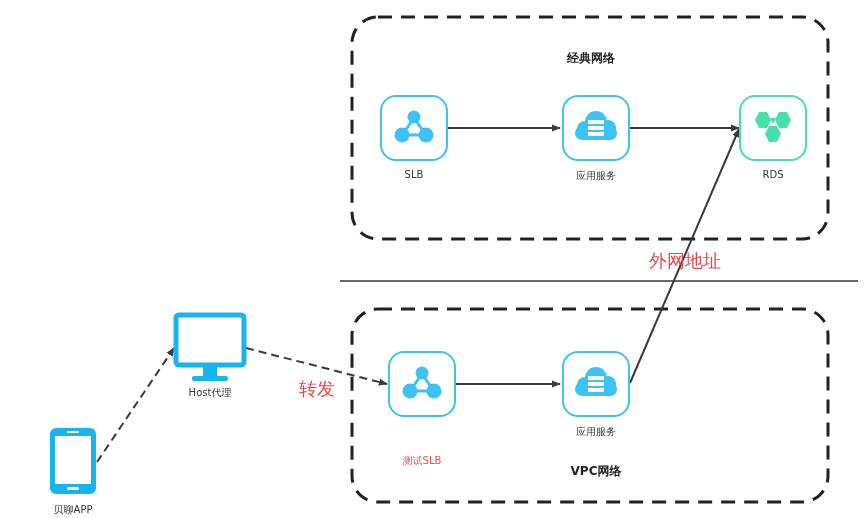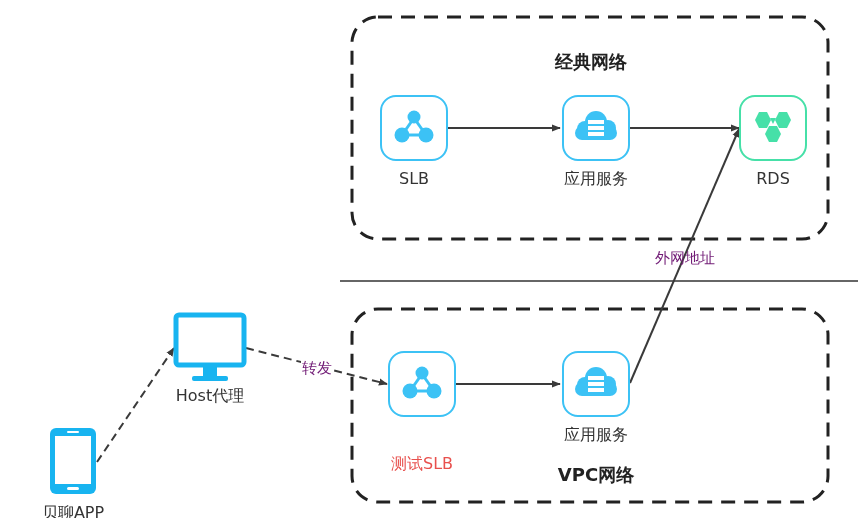--- a/index.html
+++ b/index.html
@@ -1,24 +1,24 @@
 <!DOCTYPE html>
 <html><head>
   <meta charset="utf-8">
   <style>
     html, body { margin: 0; padding: 0; background: #ffffff; }
     body { width: 865px; height: 518px; position: relative; overflow: hidden;
            font-family: "DejaVu Sans", "Liberation Sans", sans-serif; }
     #canvas { position: absolute; left: 0; top: 0; width: 865px; height: 518px; }
-    .lbl { position: absolute; font-size: 16px; color: #333333; white-space: nowrap;
+    .lbl { position: absolute; font-size: 10px; color: #333333; white-space: nowrap;
            transform: translateX(-50%); }
     .lbl.red { color: #e8504d; }
-    .title { position: absolute; font-size: 18px; font-weight: bold; color: #222222;
+    .title { position: absolute; font-size: 12px; font-weight: bold; color: #222222;
              white-space: nowrap; transform: translateX(-50%); }
-    .edge-lbl { position: absolute; font-size: 15px; color: #701a75; white-space: nowrap;
+    .edge-lbl { position: absolute; font-size: 18px; color: #ef4444; white-space: nowrap;
                 background: #ffffff; padding: 0 1px; transform: translateX(-50%); }
   </style>
 </head>
 <body>
 
 <svg id="canvas" width="865" height="518" viewBox="0 0 865 518">
   <defs>
     <marker id="arrow" viewBox="0 0 10 10" refX="9" refY="5" markerWidth="9" markerHeight="9" orient="auto-start-reverse" markerUnits="userSpaceOnUse">
       <path d="M0,1 L10,5 L0,9 z" fill="#3a3a3a"></path>
     </marker>
@@ -120,14 +120,14 @@
 <div class="lbl" style="left:414px; top:169px;">SLB</div>
 <div class="lbl" style="left:596px; top:169px;">应用服务</div>
 <div class="lbl" style="left:773px; top:169px;">RDS</div>
 
 <div class="lbl red" style="left:422px; top:425px;margin-top:29px;">测试SLB</div>
 <div class="lbl" style="left:596px; top:425px;">应用服务</div>
 
 <div class="lbl" style="left:210px; top:386px;">Host代理</div>
 <div class="lbl" style="left:73px; top:503px;">贝聊APP</div>
 
-<div class="edge-lbl" style="left:317px; top:359px;">转发</div>
+<div class="edge-lbl" style="left:317px; top:377px;">转发</div>
 <div class="edge-lbl" style="left:685px; top:249px; background:transparent;">外网地址</div>
 
 </body></html>

